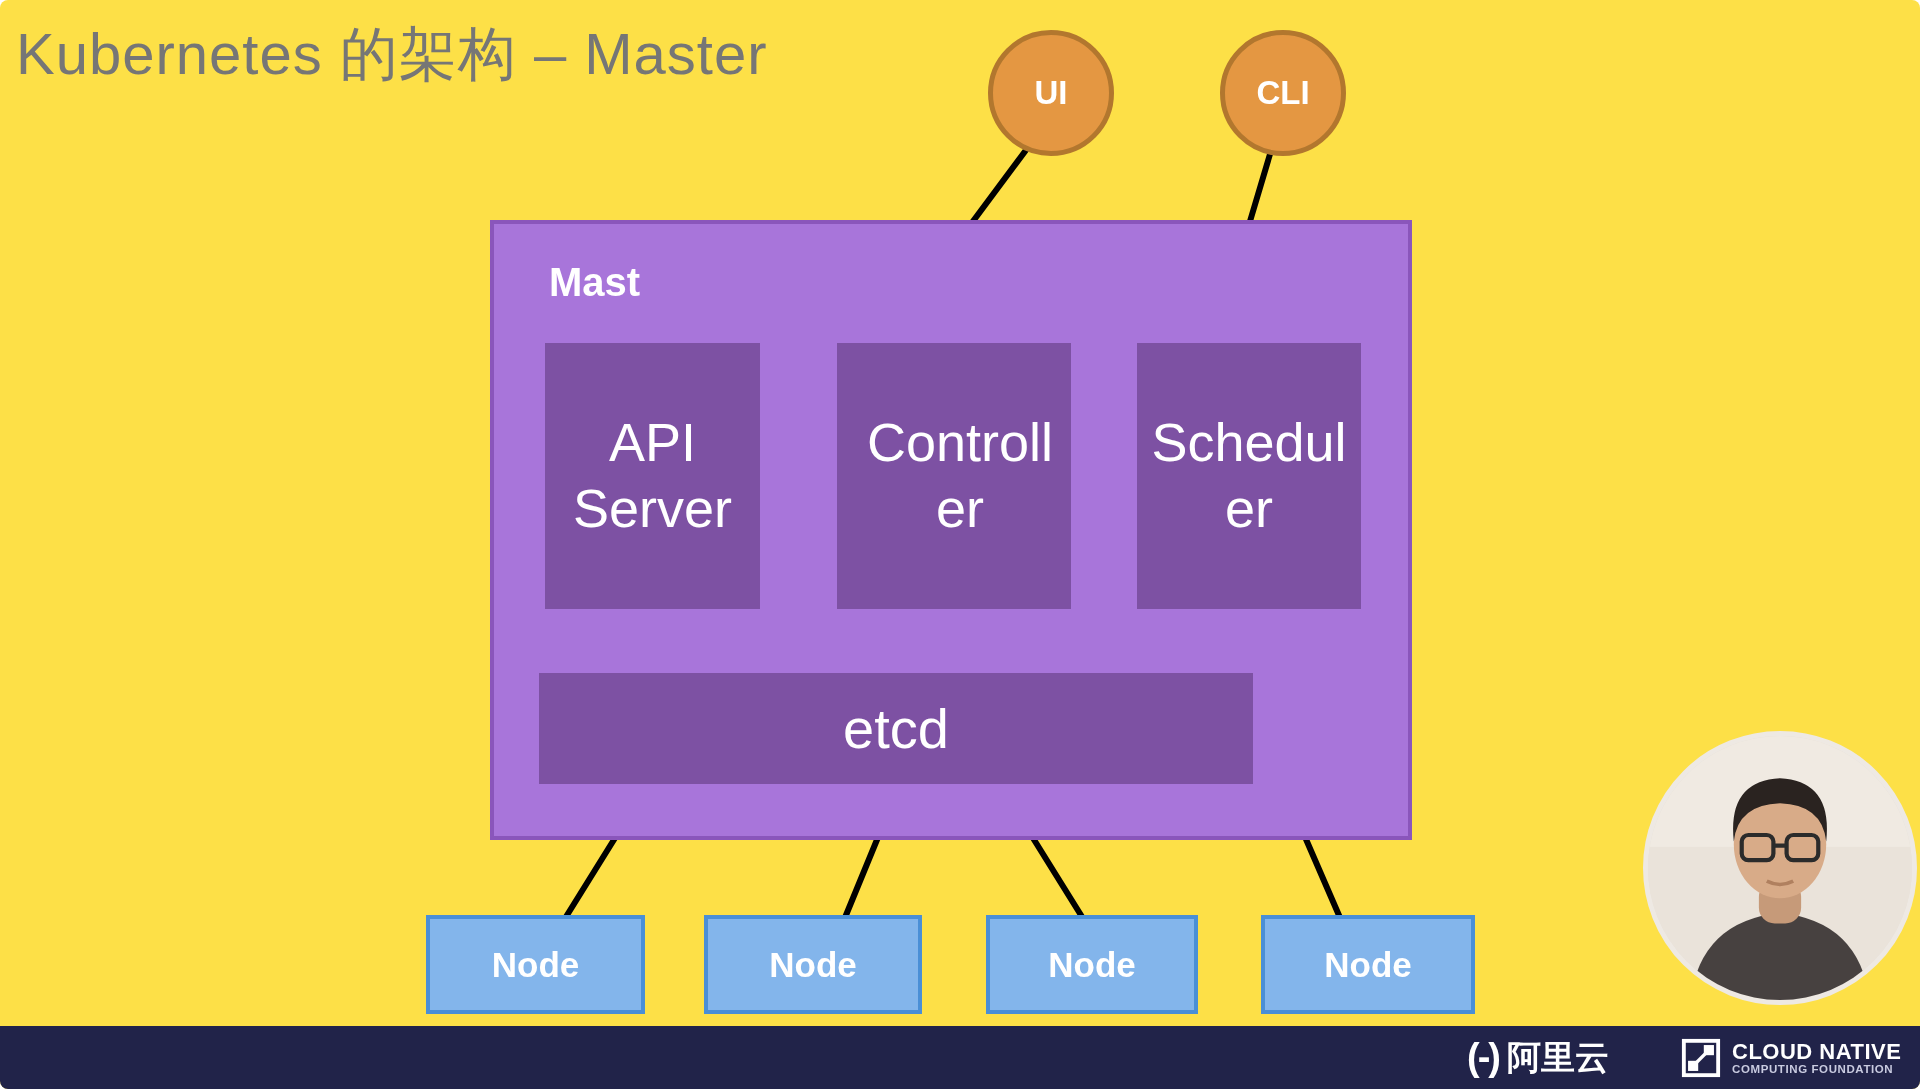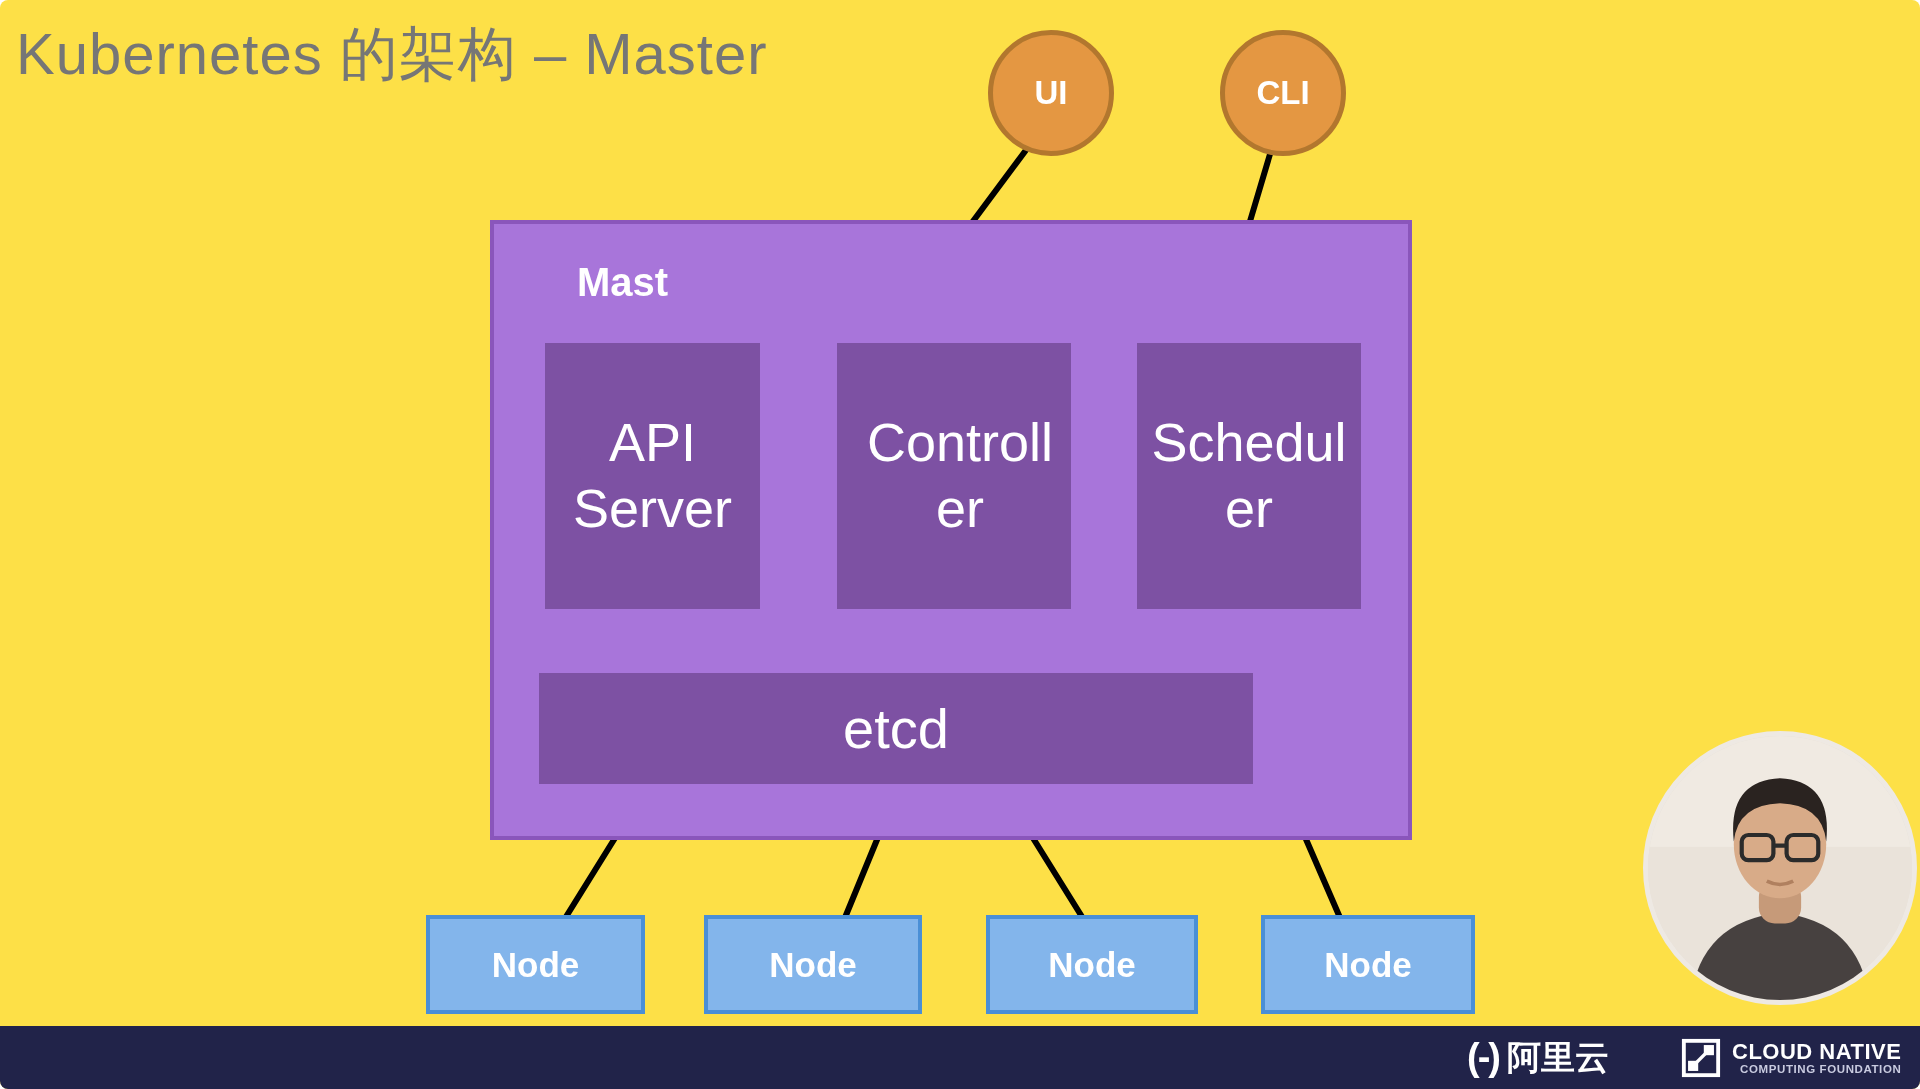--- a/index.html
+++ b/index.html
@@ -55,21 +55,20 @@
     box-sizing: border-box;
     background: #a875da;
     border: 4px solid #8a56bb;
   }
   .master-label {
     position: absolute;
     left: 55px; top: 36px;
     color: #ffffff;
     font-weight: bold;
     font-size: 40px;
-    margin-left: 28px;
   }
   .component {
     position: absolute;
     top: 119px;
     height: 266px;
     background: #7d51a3;
     color: #ffffff;
     font-size: 54px;
     display: flex;
     align-items: center;
@@ -146,21 +145,20 @@
     font-size: 34px;
   }
   .cncf-logo {
     position: absolute;
     left: 1680px; top: 0;
     height: 63px;
     display: flex;
     align-items: center;
     gap: 10px;
     color: #ffffff;
-    text-align: right;
   }
   .cncf-text {
     display: flex;
     flex-direction: column;
     line-height: 1.05;
   }
   .cncf-l1 {
     font-weight: bold;
     font-size: 22px;
     letter-spacing: 0.5px;

